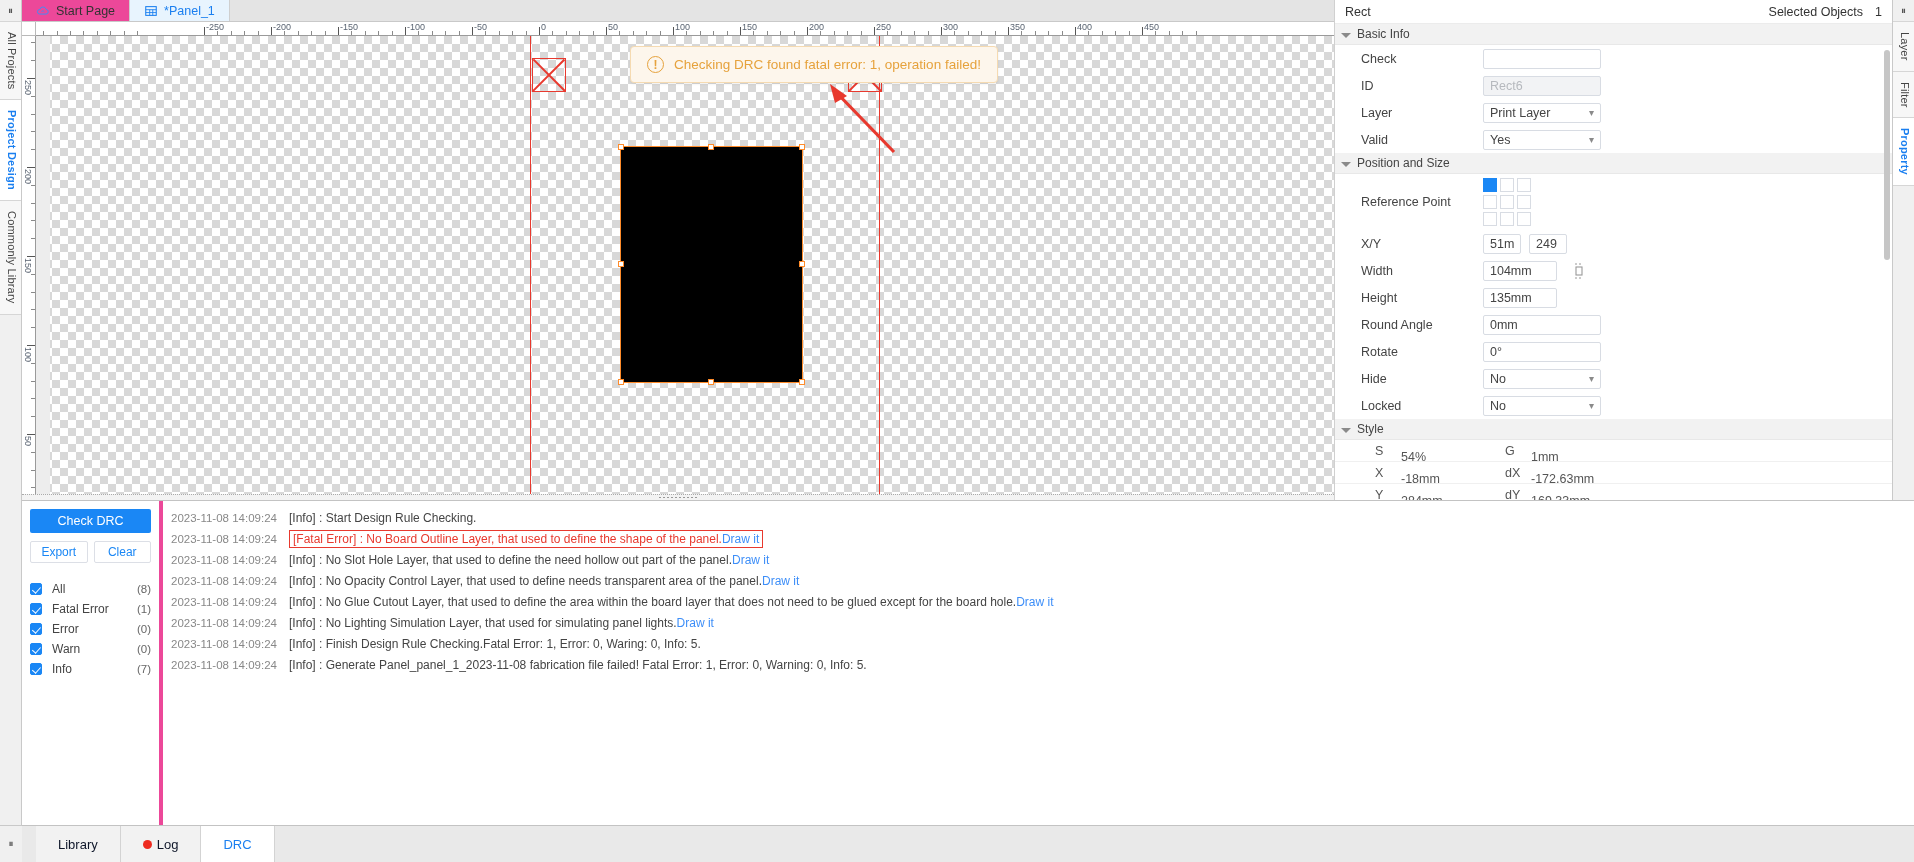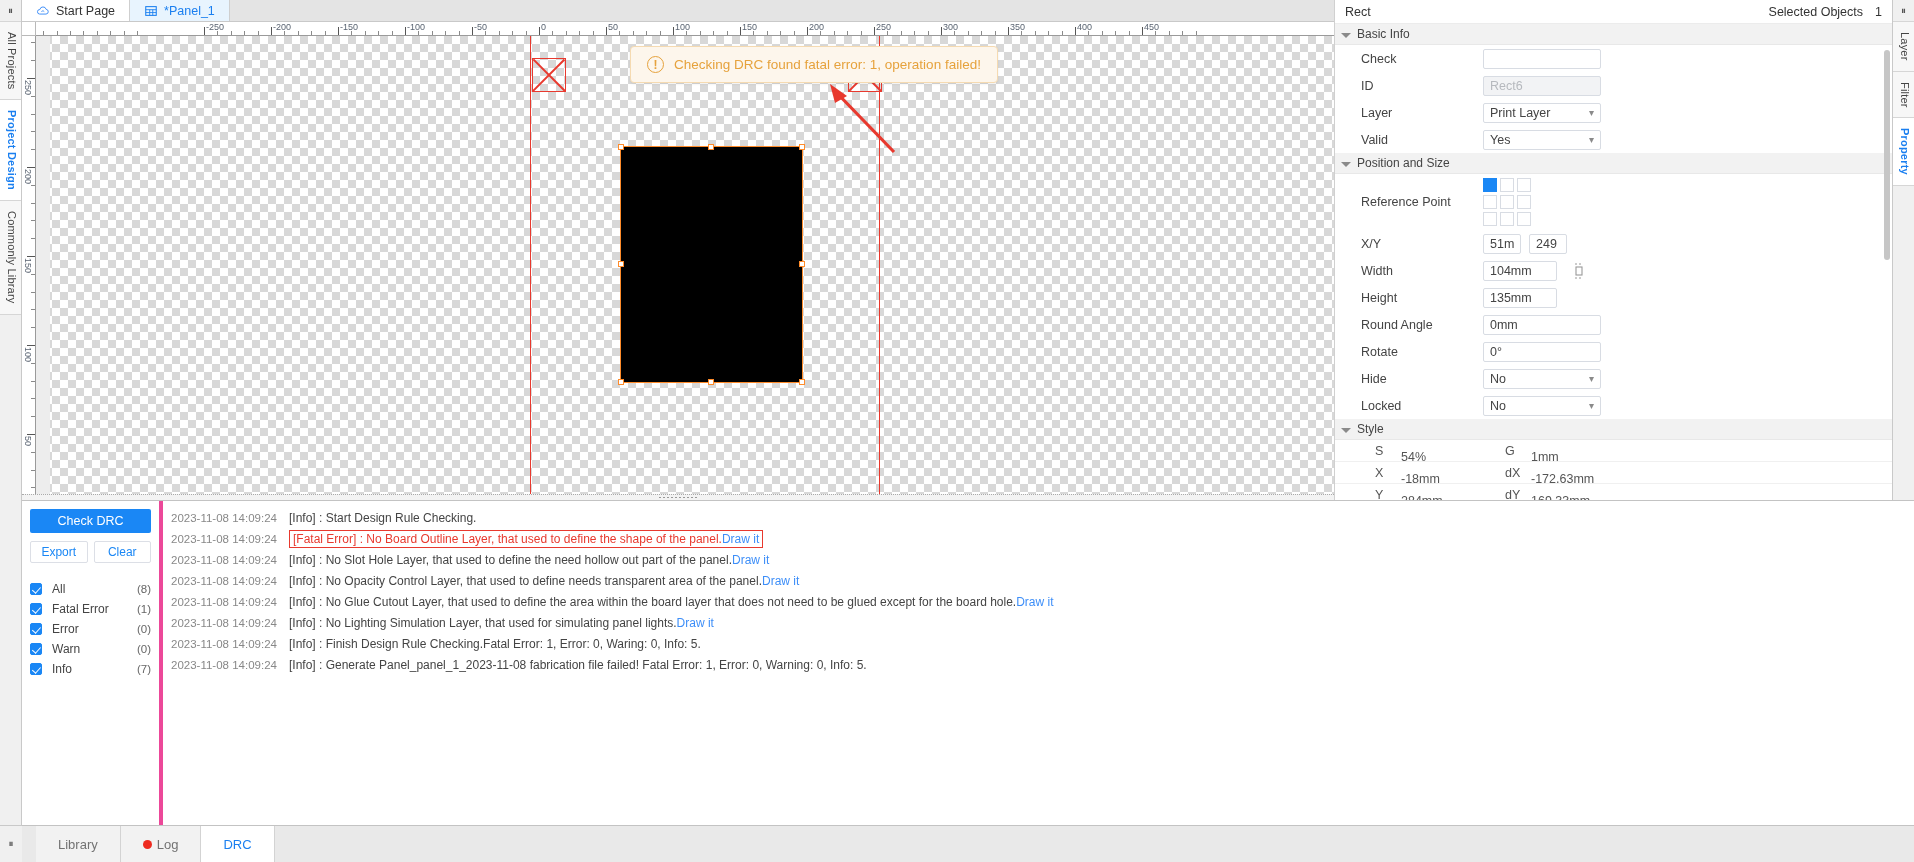--- a/index.html
+++ b/index.html
@@ -38,21 +38,21 @@
 
   
   .tabbar {
     position: absolute; left: 22px; top: 0; width: 1312px; height: 22px;
     background: #e4e4e4; border-bottom: 1px solid #c9c9c9;
     display: flex; align-items: stretch;
   }
   .doc-tab {
     display: flex; align-items: center; gap: 6px;
     padding: 0 14px; font-size: 12.5px; color: #333;
-    background: #ffffff; border-right: 1px solid #cfcfcf; cursor: pointer;
+    background: #ec4899; border-right: 1px solid #cfcfcf; cursor: pointer;
   }
   .doc-tab.active { background: #e8f4fe; color: #1a7ff0; }
   .tab-ico { width: 14px; height: 14px; display: block; }
 
   
   .right-rail {
     position: absolute; right: 0; top: 0; width: 22px; height: 862px;
     background: #f0f0f0; border-left: 1px solid #c9c9c9;
     display: flex; flex-direction: column;
   }
@@ -207,21 +207,21 @@
   .fatal .lnk { color: #3d8ef8; }
 
   
   .bottom-tabs {
     position: absolute; left: 22px; bottom: 0; width: 1892px; height: 37px;
     background: #e9e9e9; border-top: 1px solid #c3c3c3;
     display: flex; align-items: stretch; padding-left: 14px;
   }
   .btab {
     display: flex; align-items: center; gap: 5px; padding: 0 22px;
-    font-size: 13px; color: #737373; background: #f2f2f2;
+    font-size: 13px; color: #0f172a; background: #f2f2f2;
     border-right: 1px solid #d3d3d3; cursor: pointer;
   }
   .btab.active { background: #fff; color: #1a7ff0; }
   .dot-red { width: 9px; height: 9px; border-radius: 50%; background: #ee2b20; display: inline-block; }
 
   
   .prop-panel {
     position: absolute; left: 1334px; top: 0; width: 558px; height: 500px;
     background: #fff; border-left: 1px solid #d0d0d0; display: flex;
     flex-direction: column; overflow: hidden;

